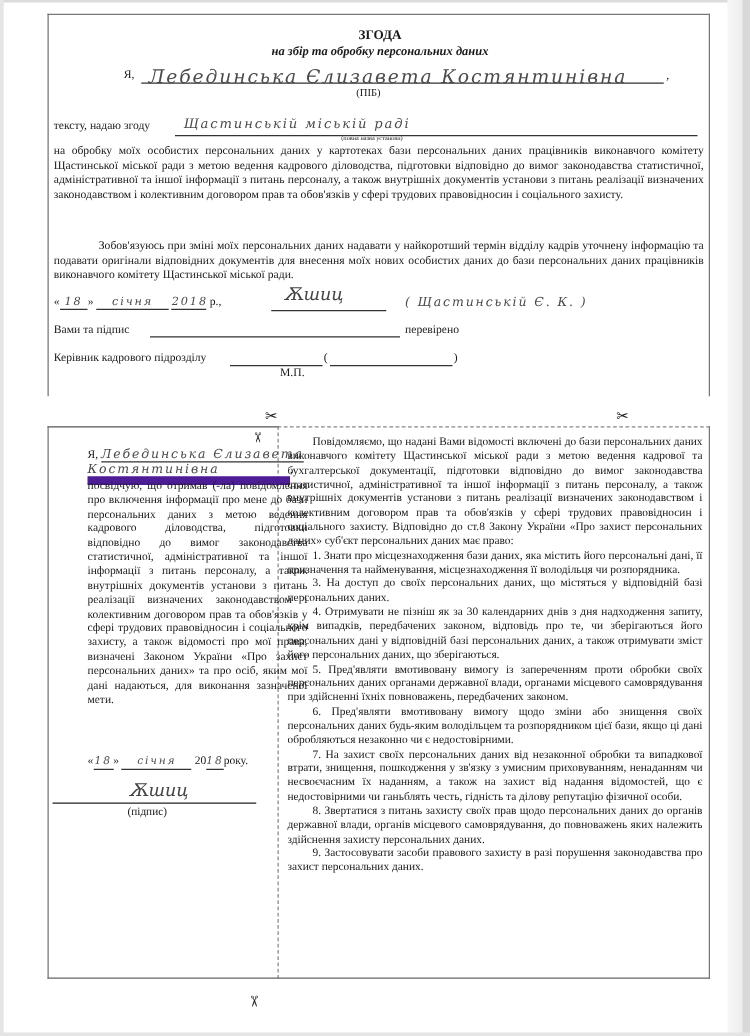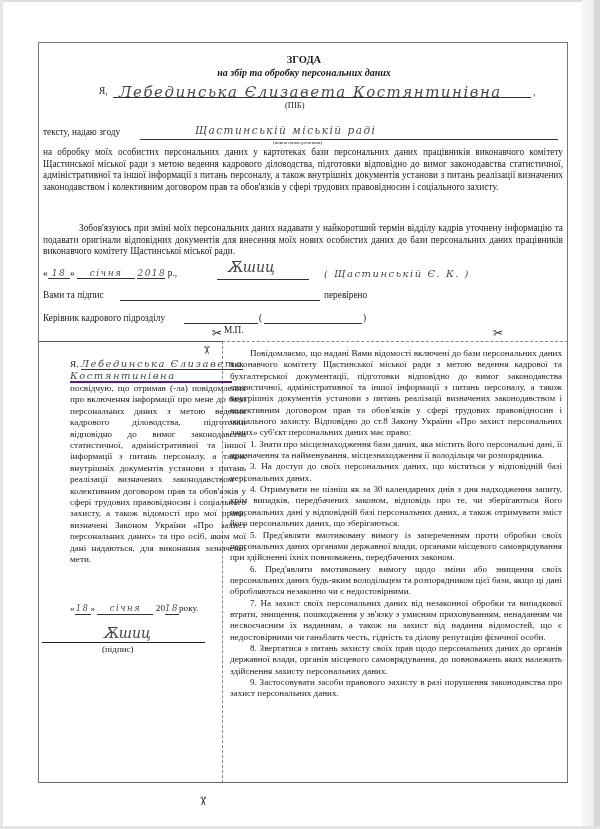--- a/index.html
+++ b/index.html
@@ -11,21 +11,21 @@
   }
   .scan-left { position: absolute; left: 0; top: 0; width: 3px; height: 829px; background: #e6e6e6; }
   .scan-top { position: absolute; left: 0; top: 0; width: 600px; height: 2px; background: #dcdcdc; }
   .scan-right { position: absolute; right: 0; top: 0; width: 18px; height: 829px;
     background: linear-gradient(to right, #f7f7f7, #eeeeee 60%, #e2e2e2); }
   .scan-right-edge { position: absolute; right: 0; top: 0; width: 6px; height: 829px; background: #d8d8d8; }
   .scan-bottom { position: absolute; left: 0; bottom: 0; width: 600px; height: 3px; background: #e4e4e4; }
 
   
   .top-box {
-    position: absolute; left: 38px; top: 42px; width: 530px; height: 306px;
+    position: absolute; left: 38px; top: 11px; width: 530px; height: 306px;
     border: 1px solid #777; border-bottom: none; box-sizing: border-box;
   }
   .title { position: absolute; left: 0; width: 530px; text-align: center; top: 11px;
     font-weight: bold; font-size: 10.5px; }
   .subtitle { position: absolute; left: 0; width: 530px; text-align: center; top: 24px;
     font-weight: bold; font-size: 10px; font-style: italic; }
   .line { position: absolute; font-size: 9.3px; white-space: nowrap; }
   .hw { font-family: "DejaVu Serif", serif; font-style: italic; color: #4a4a4a; letter-spacing: 1.5px; }
   .ul { position: absolute; border-bottom: 1px solid #333; }
   .small-caption { position: absolute; font-size: 5px; }
@@ -60,21 +60,21 @@
 
   <div class="line" style="left:60px; top:43px;">Я,</div>
   <div class="ul" style="left:74px; top:54px; width:418px;"></div>
   <div class="line hw" style="left:80px; top:40px; font-size:15px;">Лебединська Єлизавета Костянтинівна</div>
   <div class="line" style="left:494px; top:44px;">,</div>
   <div class="line" style="left:246px; top:57px; font-size:8.5px;">(ПІБ)</div>
 
 
   <div class="line" style="left:4px; top:84px;">тексту, надаю згоду</div>
   <div class="ul" style="left:101px; top:96px; width:418px;"></div>
-  <div class="line hw" style="left:108px; top:81px; font-size:10.5px;margin-left:48px;">Щастинській міській раді</div>
+  <div class="line hw" style="left:108px; top:81px; font-size:10.5px;">Щастинській міській раді</div>
   <div class="small-caption" style="left:234px; top:97px;">(повна назва установи)</div>
 
   <div class="para" style="left:4px; top:104px; width:520px;">на обробку моїх особистих персональних даних у картотеках бази персональних даних працівників виконавчого комітету Щастинської міської ради з метою ведення кадрового діловодства, підготовки відповідно до вимог законодавства статистичної, адміністративної та іншої інформації з питань персоналу, а також внутрішніх документів установи з питань реалізації визначених законодавством і колективним договором прав та обов'язків у сфері трудових правовідносин і соціального захисту.</div>
   <div class="para" style="left:4px; top:180px; width:520px; text-indent:36px;">Зобов'язуюсь при зміні моїх персональних даних надавати у найкоротший термін відділу кадрів уточнену інформацію та подавати оригінали відповідних документів для внесення моїх нових особистих даних до бази персональних даних працівників виконавчого комітету Щастинської міської ради.</div>
 
   <div class="line" style="left:4px; top:225px;">
     <span>«</span><span class="hw" style="border-bottom:1px solid #333; padding:0 4px; font-size:9px;">18</span><span>»</span>
     <span class="hw" style="display:inline-block; width:58px; border-bottom:1px solid #333; font-size:9px; text-align:center;">січня</span>
     <span class="hw" style="display:inline-block; width:28px; border-bottom:1px solid #333; font-size:9px; text-align:center;">2018</span>
     <span>р.,</span>
@@ -106,21 +106,21 @@
   <div class="bottom-border"></div>
   <div style="position:absolute; left:0; top:10px; height:442px; border-left:1px solid #777;"></div>
 
   <div class="scissors" style="left:163px; top:13px; font-size:11px; transform:rotate(90deg);">✂</div>
 
   <div class="lcol" style="top:27px;">
     <span>Я,</span>
     <span class="hw" style="font-size:10px; border-bottom:1px solid #333;">Лебединська Єлизавета</span>
   </div>
   <div class="lcol" style="top:39px;">
-    <span class="hw" style="display:inline-block; width:162px; font-size:10px; border-bottom:2px solid #4c1d95;">Костянтинівна</span><span>,</span>
+    <span class="hw" style="display:inline-block; width:162px; font-size:10px; border-bottom:7px solid #4c1d95;">Костянтинівна</span><span>,</span>
   </div>
   <div class="lcol" style="top:52px;">посвідчую, що отримав (-ла) повідомлення про включення інформації про мене до бази персональних даних з метою ведення кадрового діловодства, підготовки відповідно до вимог законодавства статистичної, адміністративної та іншої інформації з питань персоналу, а також внутрішніх документів установи з питань реалізації визначених законодавством і колективним договором прав та обов'язків у сфері трудових правовідносин і соціального захисту, а також відомості про мої права, визначені Законом України «Про захист персональних даних» та про осіб, яким мої дані надаються, для виконання зазначеної мети.</div>
 
   <div class="lcol" style="top:272px;">
     <span>«</span><span class="hw" style="display:inline-block; width:16px; border-bottom:1px solid #333; font-size:8.5px; text-align:center;">18</span><span>»</span>
     <span class="hw" style="display:inline-block; width:56px; border-bottom:1px solid #333; font-size:8.5px; text-align:center;">січня</span>
     <span>20</span><span class="hw" style="display:inline-block; width:14px; border-bottom:1px solid #333; font-size:8.5px; text-align:center;">18</span><span>року.</span>
   </div>
   <div class="sig" style="left:65px; top:294px; font-size:14px;">Ѫшиц</div>
   <div style="position:absolute; left:4px; top:311px; width:163px; border-top:1.5px solid #222;"></div>

